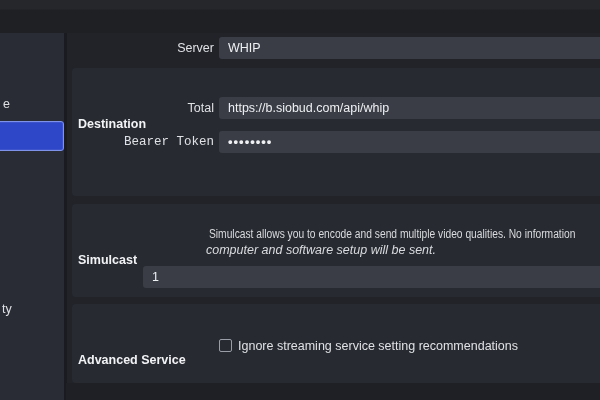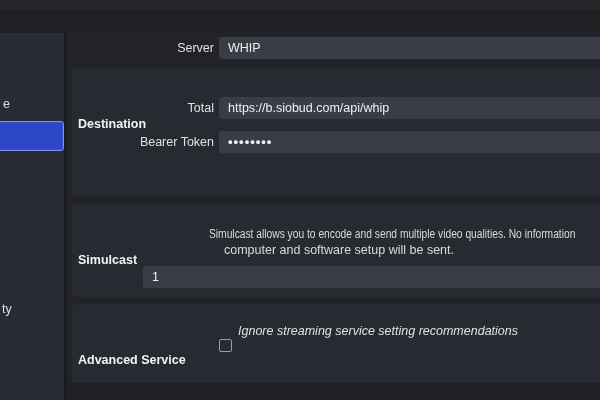--- a/index.html
+++ b/index.html
@@ -49,31 +49,31 @@
   <div class="abs seam"></div>
 
   <div class="flabel" style="left:66px;top:37px;width:148px;height:22px;">Server</div>
   <div class="field" style="left:219px;top:37px;width:401px;">WHIP</div>
 
   <div class="group" style="top:68px;height:128px;">
     <div class="group-title">Destination</div>
   </div>
   <div class="flabel" style="left:66px;top:97px;width:148px;height:22px;">Total</div>
   <div class="field" style="left:219px;top:97px;width:401px;">https://b.siobud.com/api/whip</div>
-  <div class="flabel" style="left:66px;top:131px;width:148px;height:22px;">Bearer Token</div>
+  <div class="flabel" style="left:66px;top:131px;width:148px;height:22px;font-family:Liberation Mono, monospace;">Bearer Token</div>
   <div class="field masked" style="left:219px;top:131px;width:401px;">••••••••</div>
 
   <div class="group" style="top:204px;height:93px;">
     <div class="group-title">Simulcast</div>
   </div>
   <div class="desc fit" style="left:209px;top:227px;">Simulcast allows you to encode and send multiple video qualities. No information</div>
-  <div class="desc" style="left:224px;top:243px;">computer and software setup will be sent.</div>
+  <div class="desc" style="left:206px;top:243px;font-style:italic;">computer and software setup will be sent.</div>
   <div class="field" style="left:143px;top:266px;width:477px;">1</div>
 
   <div class="group" style="top:304px;height:79px;">
     <div class="group-title">Advanced Service</div>
   </div>
   <div class="checkbox" style="left:219px;top:339px;"></div>
-  <div class="cb-label" style="left:238px;top:324px;font-style:italic;">Ignore streaming service setting recommendations</div>
+  <div class="cb-label" style="left:238px;top:339px;">Ignore streaming service setting recommendations</div>
 
   <div class="abs bottomband"></div>
 
 </div>
 
 </body></html>

